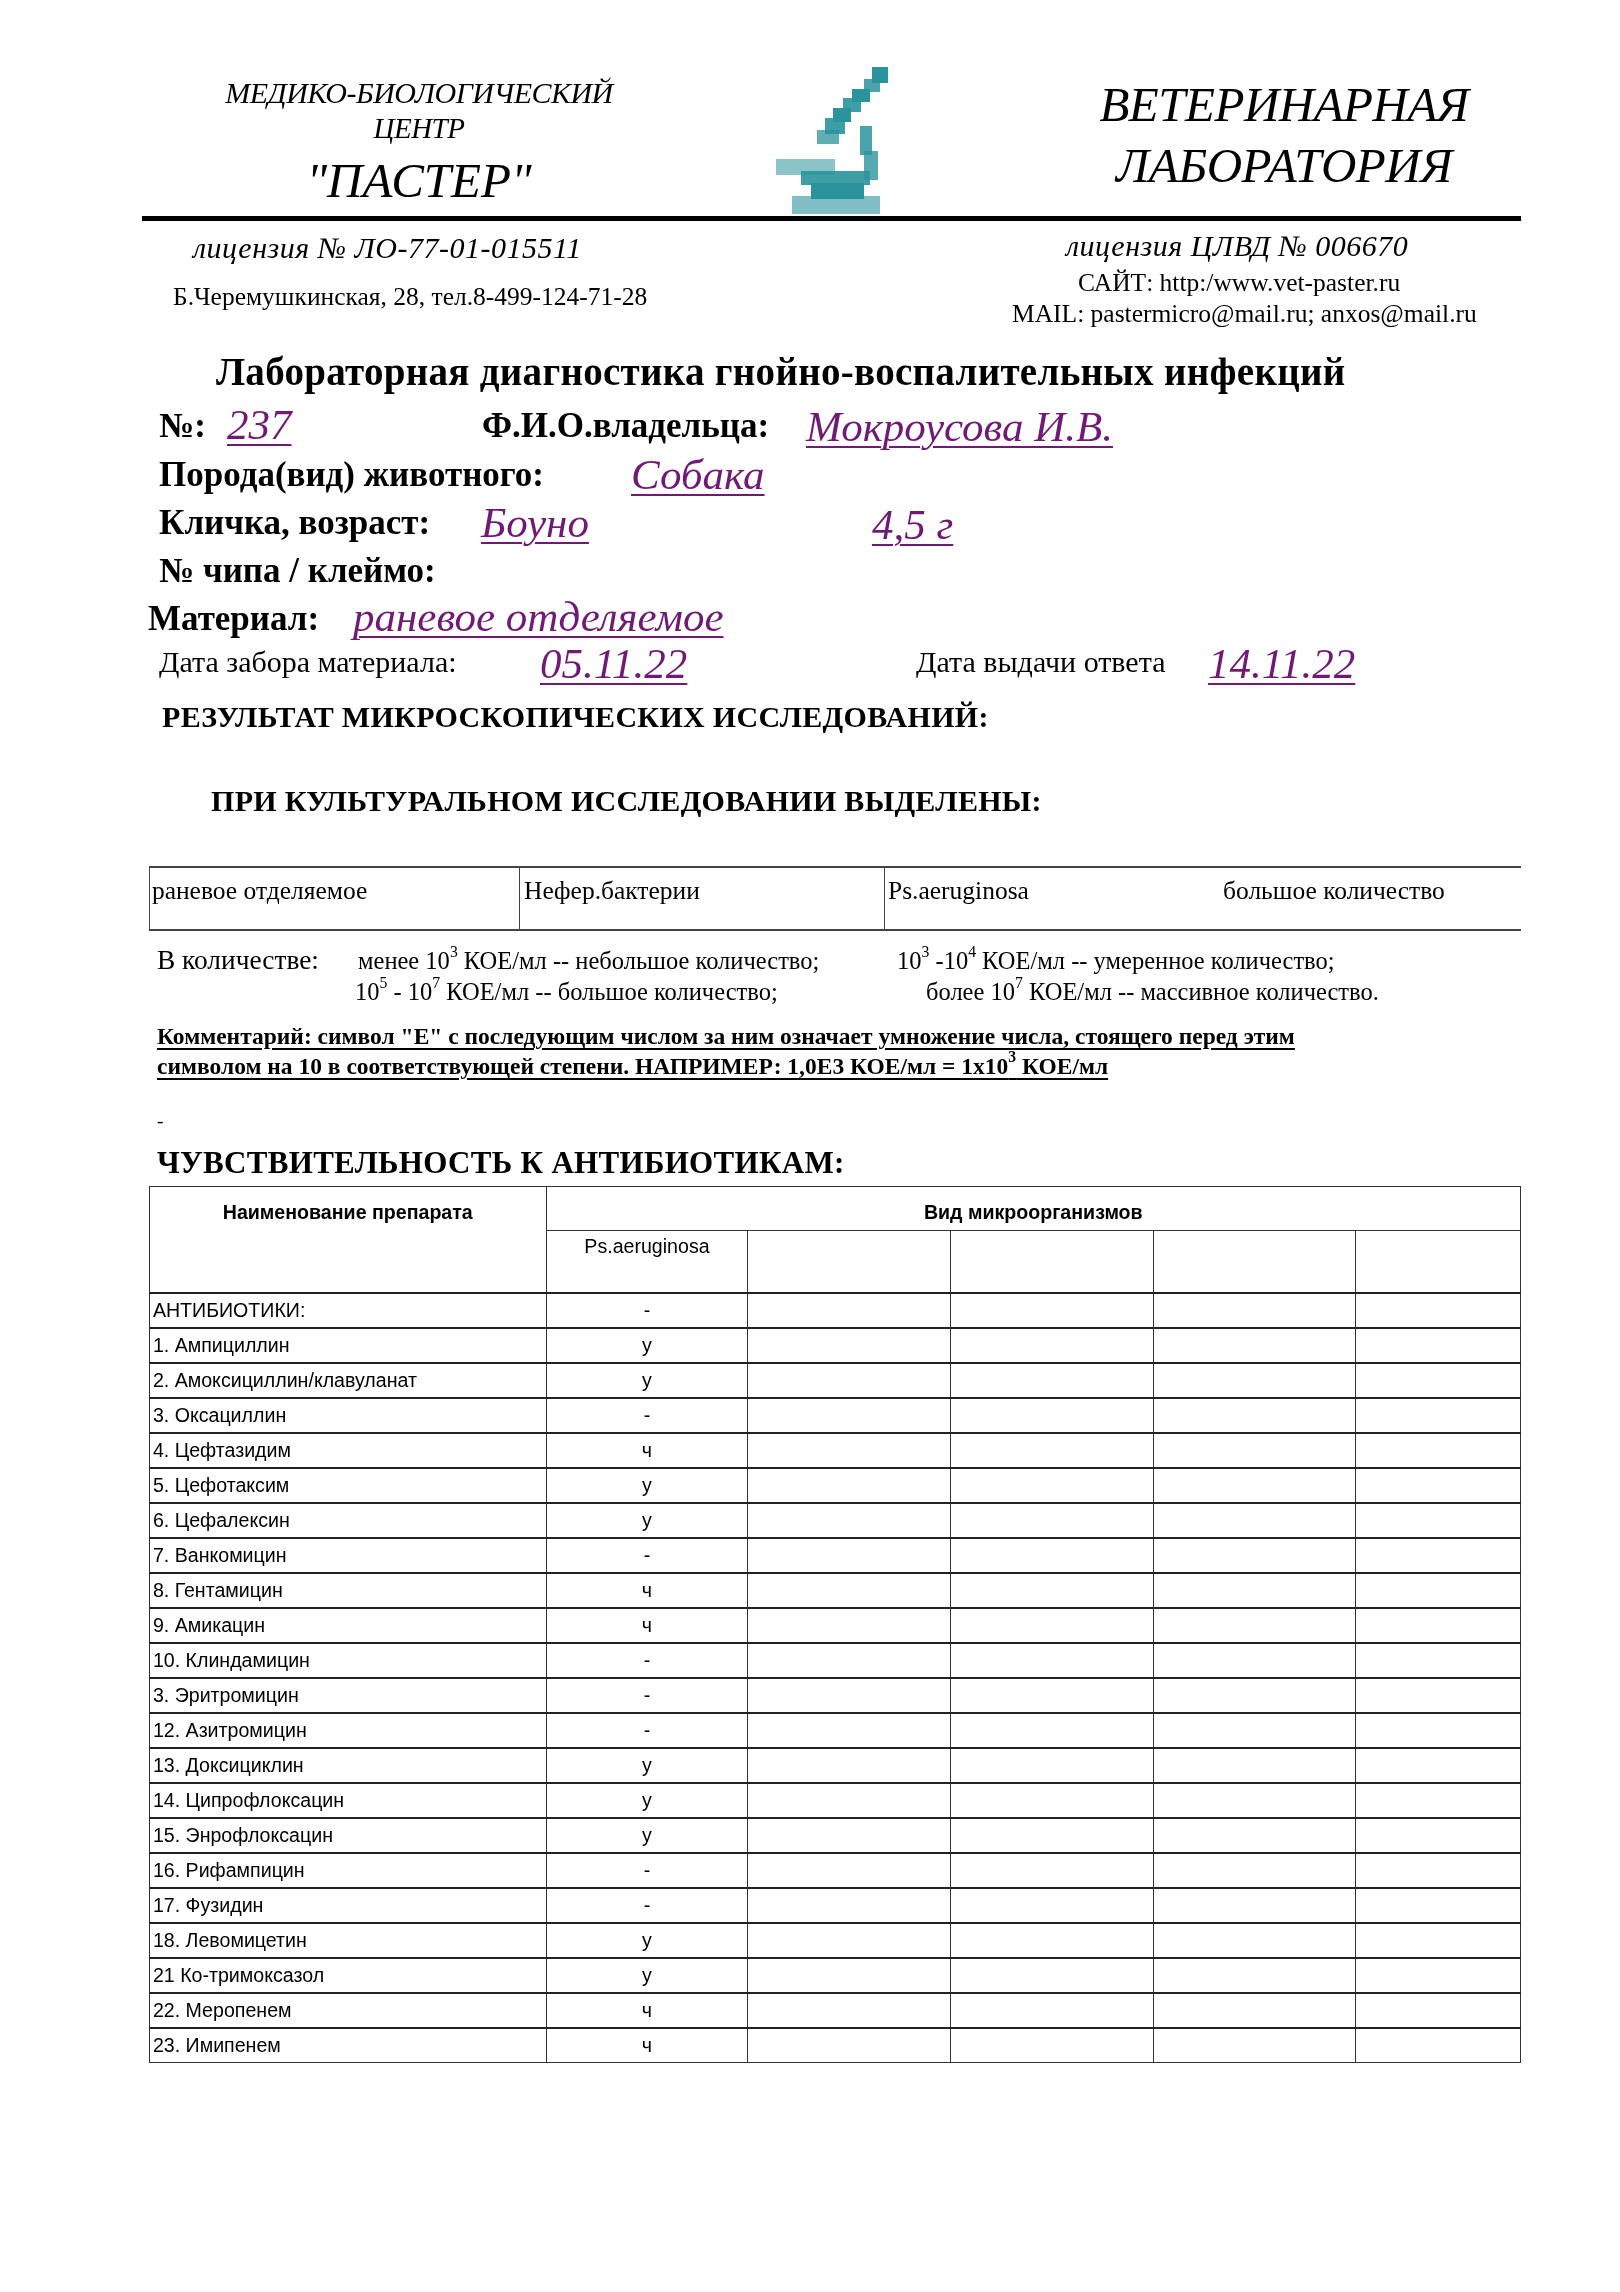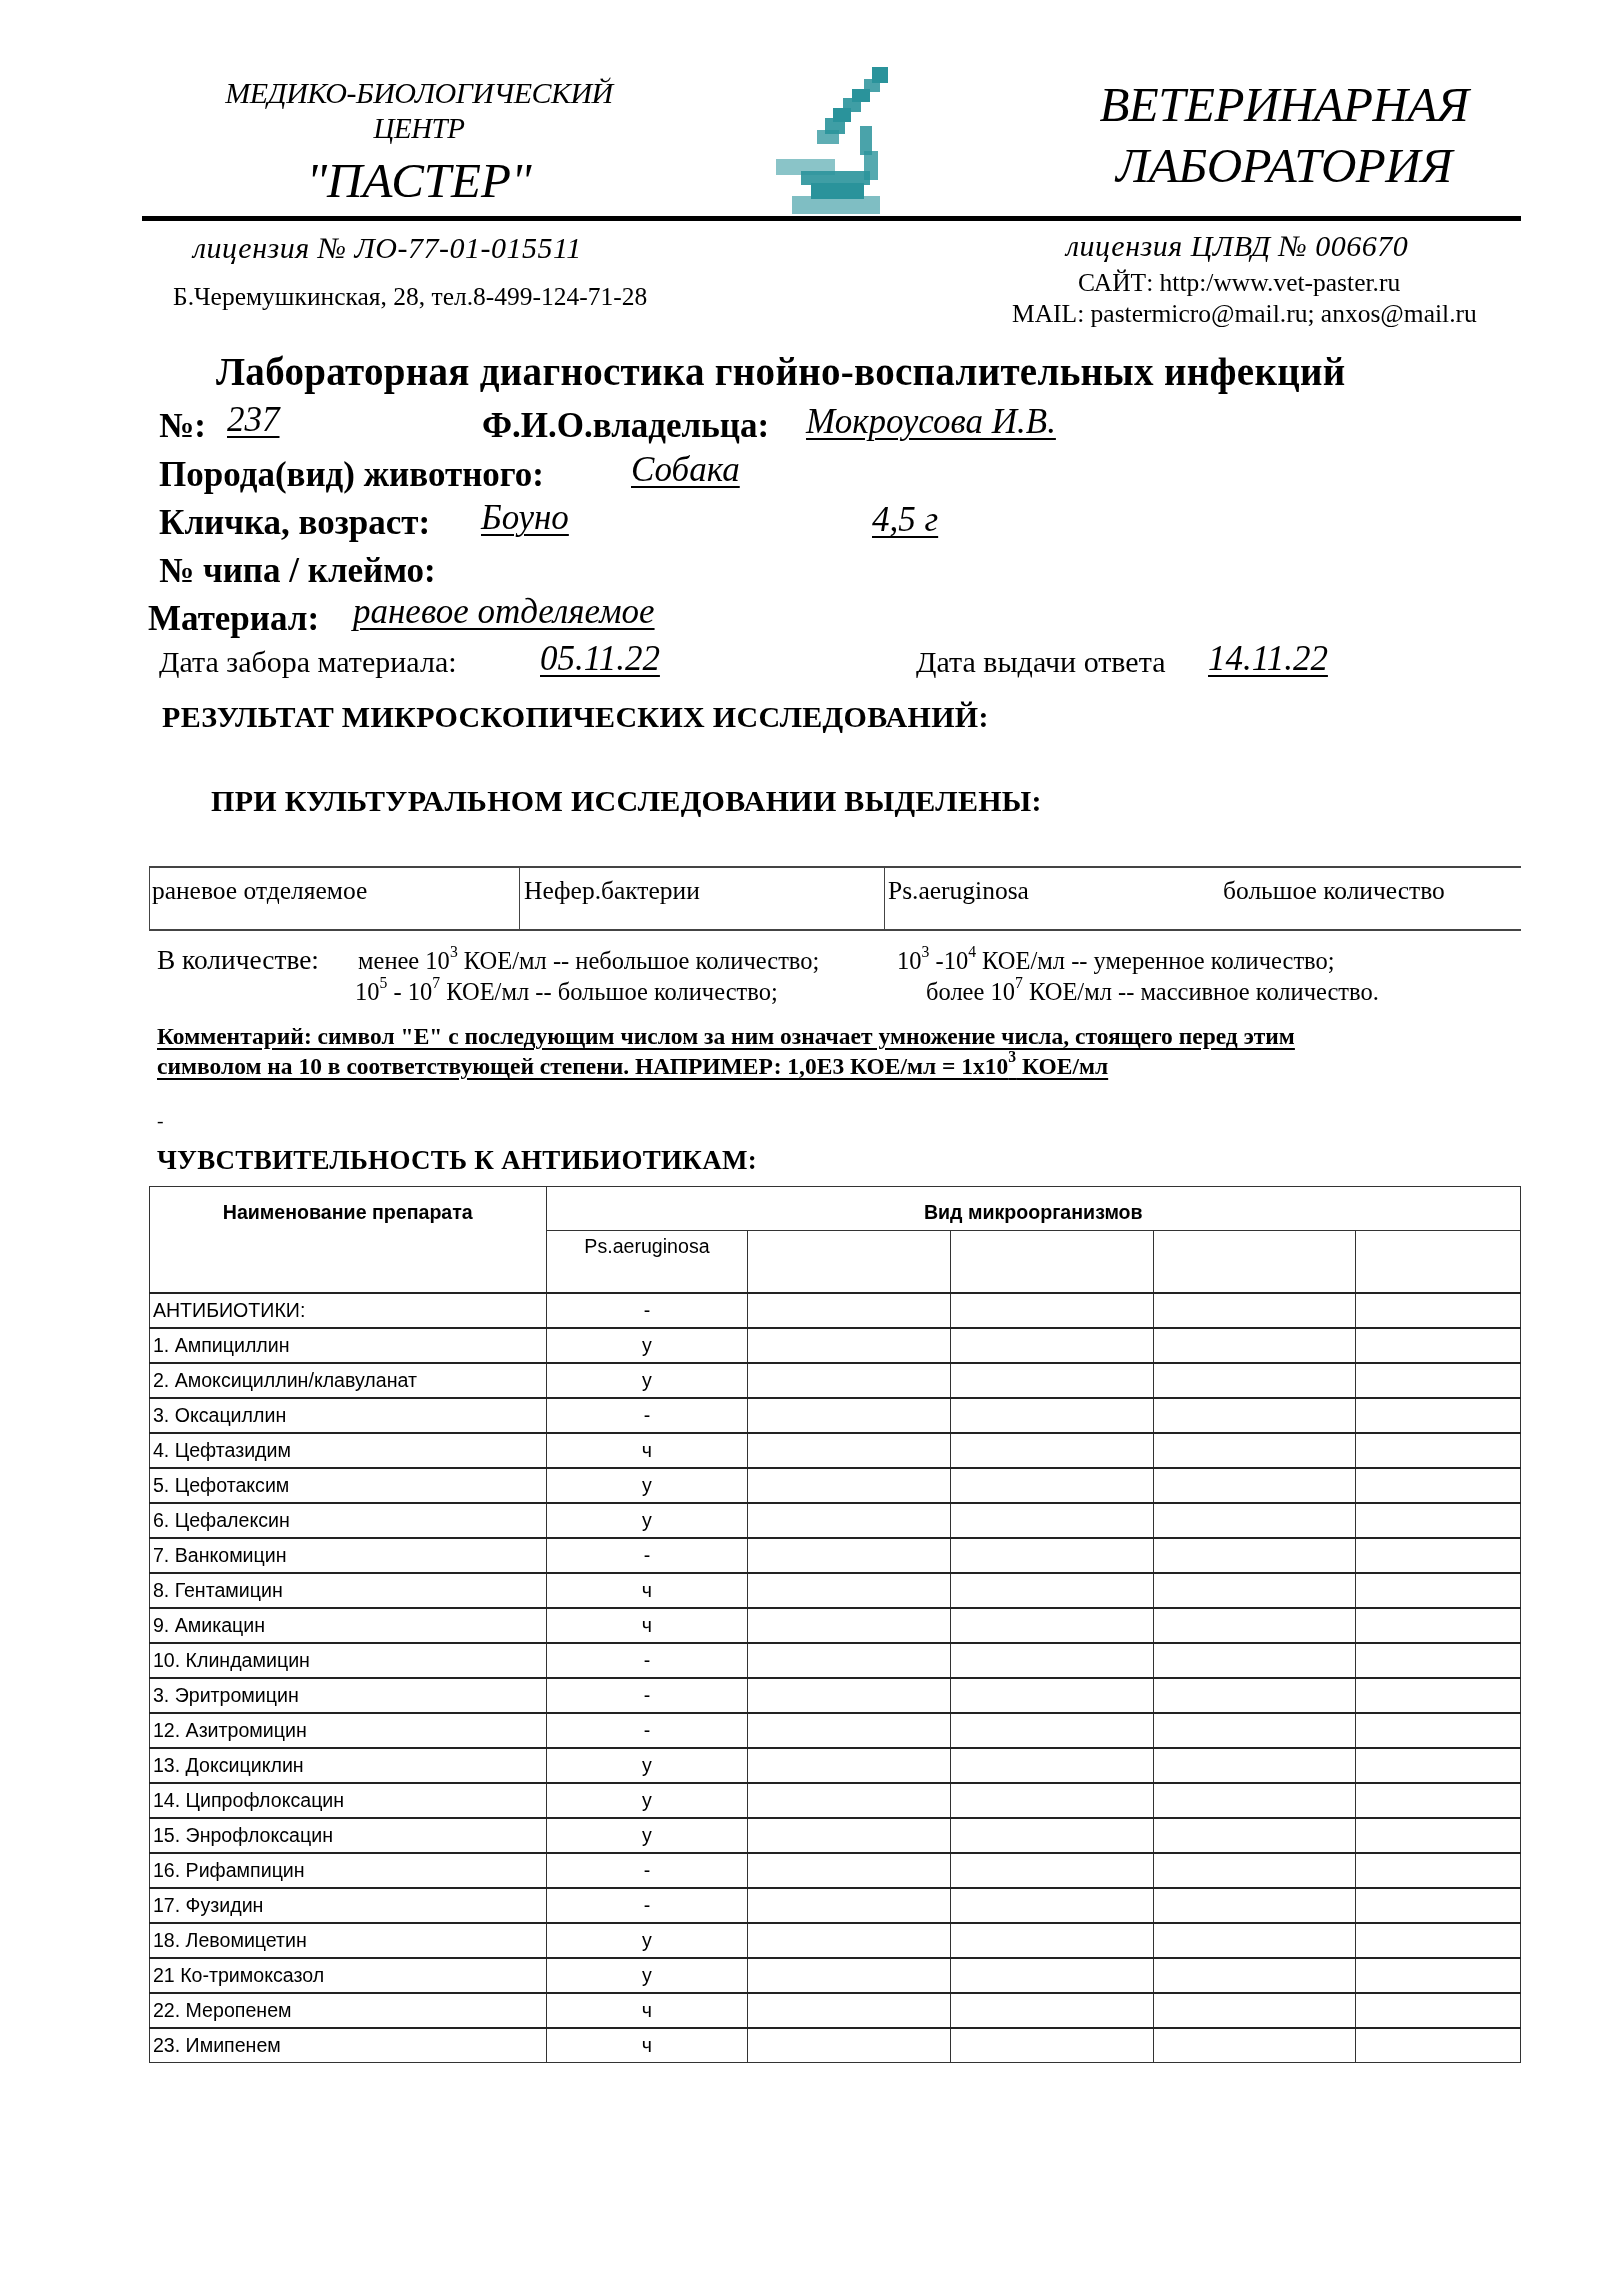--- a/index.html
+++ b/index.html
@@ -16,21 +16,21 @@
   .contact { font-size:25.5px; }
 
   
   .logo { position:absolute; left:774px; top:63px; width:127px; height:153px; }
   .logo div { position:absolute; background:#2a939b; }
 
   
   .title { font-size:39px; font-weight:bold; left:216px; top:349px; letter-spacing:0.3px; }
   .lbl { font-size:35px; font-weight:bold; }
   .lbl-s { font-size:30px; font-weight:normal; }
-  .val { font-size:35px; font-style:italic; text-decoration:underline; text-decoration-thickness:2px; text-underline-offset:4.9px; color:#000000; }
+  .val { font-size:43px; font-style:italic; text-decoration:underline; text-decoration-thickness:2px; text-underline-offset:4.9px; color:#701a75; }
   .section { font-size:30px; font-weight:bold; letter-spacing:0.3px; }
 
   
   .ctable { position:absolute; left:149px; top:866px; width:1372px; height:61px;
             border-top:2px solid #444; border-bottom:2px solid #444; }
   .ctable .vline { position:absolute; top:0; bottom:0; width:1px; background:#444; }
   .ccell { position:absolute; top:7.8px; font-size:25.5px; }
 
   .qty { font-size:24.5px; }
   .sup { font-size:15.7px; position:relative; top:-11.8px; }
@@ -130,21 +130,21 @@
 <div class="abs qty" style="left:926px;top:978px;">
   <span>более 10</span><span class="sup">7</span><span>  КОЕ/мл -- массивное количество.</span>
 </div>
 
 <div class="abs comment" style="left:157px;top:1023px;font-size:23.5px;">Комментарий: символ  "E"  с последующим числом за ним  означает умножение числа, стоящего перед этим</div>
 <div class="abs comment" style="left:157px;top:1053px;font-size:23.5px;">
   <span>символом на 10 в соответствующей степени. НАПРИМЕР: 1,0E3 КОЕ/мл = 1x10</span><span class="sup">3</span><span>  КОЕ/мл</span>
 </div>
 <div class="abs" style="left:157px;top:1110px;font-size:19.6px;">-</div>
 
-<div class="abs section" style="left:157px;top:1145px;font-size:27px;">ЧУВСТВИТЕЛЬНОСТЬ К АНТИБИОТИКАМ:</div>
+<div class="abs section" style="left:157px;top:1145px;font-size:31px;">ЧУВСТВИТЕЛЬНОСТЬ К АНТИБИОТИКАМ:</div>
 
 <table class="atable">
   <colgroup>
     <col style="width:397px">
       <col style="width:202px">
       <col style="width:203px">
       <col style="width:203px">
       <col style="width:203px">
       <col style="width:165px">
   </colgroup>

